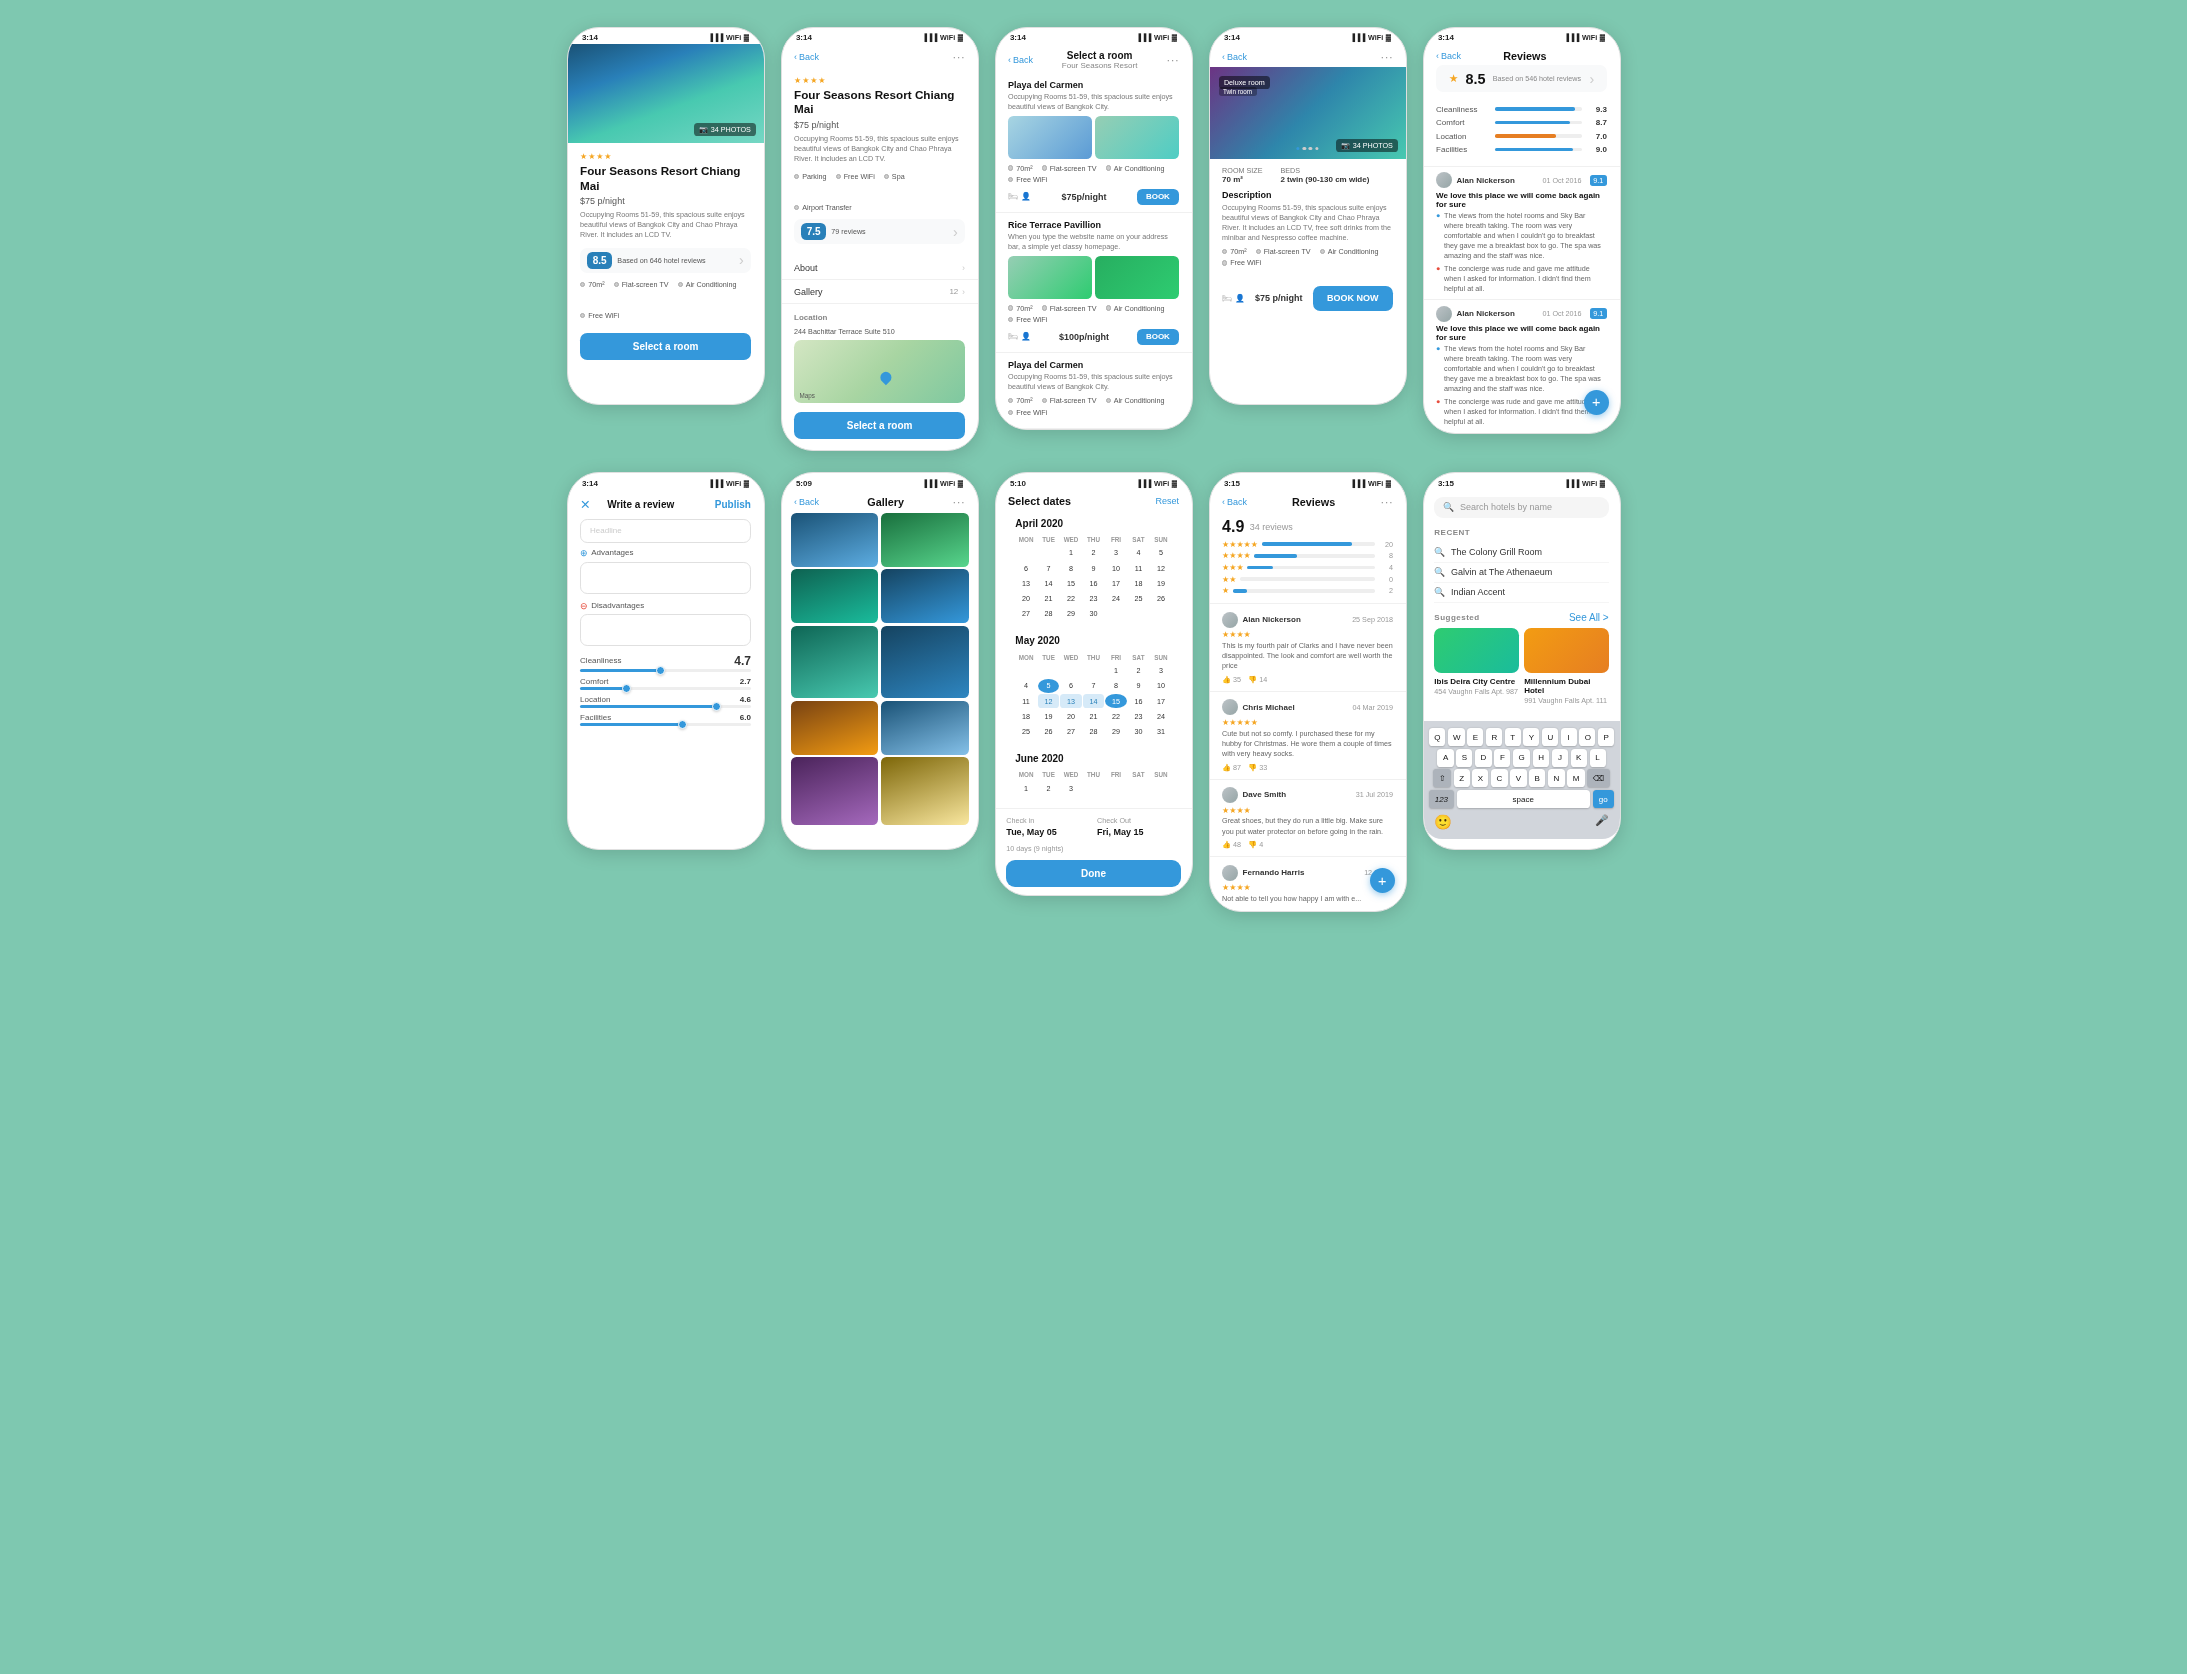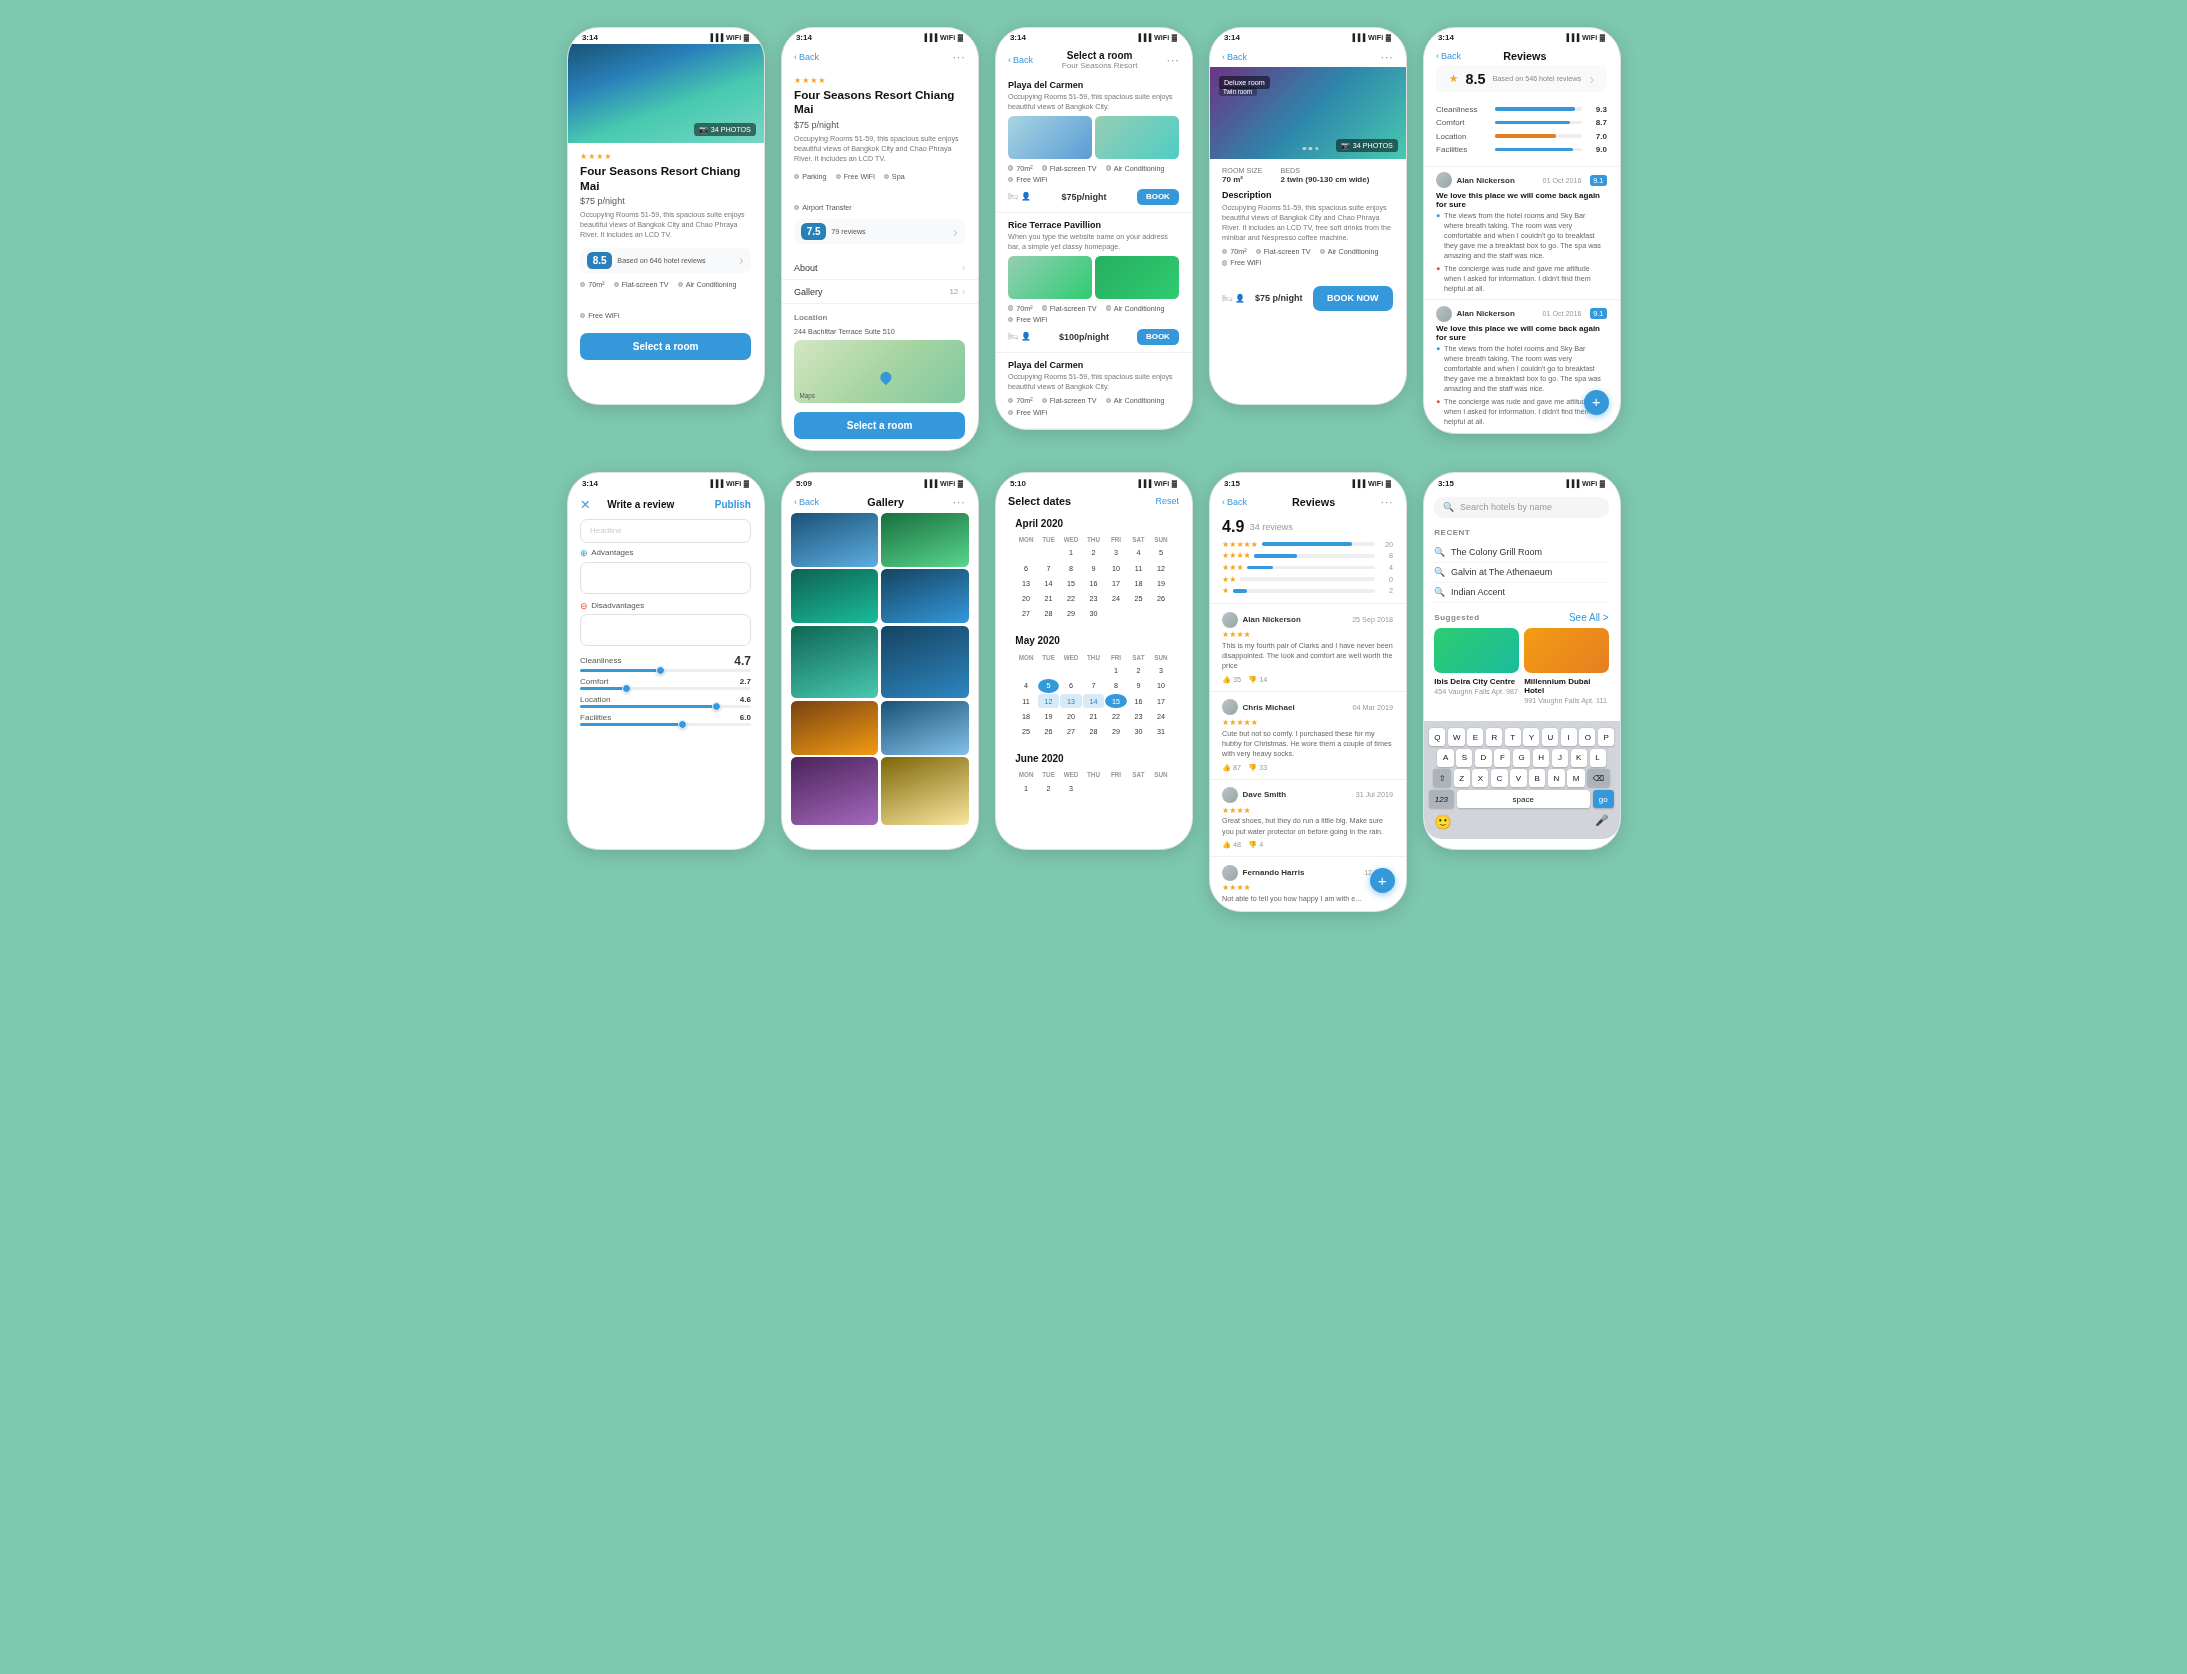--- a/index.html
+++ b/index.html
@@ -940,20 +940,34 @@
           <div class="cal-day-header">THU</div>
           <div class="cal-day-header">FRI</div>
           <div class="cal-day-header">SAT</div>
           <div class="cal-day-header">SUN</div>
           <div class="cal-day">1</div>
           <div class="cal-day">2</div>
           <div class="cal-day">3</div>
         </div>
       </div>
     </div>
+    <div class="cal-footer">
+      <div class="cal-range-row">
+        <div class="cal-range-item">
+          <div class="cal-range-label">Check in</div>
+          <div class="cal-range-val">Tue, May 05</div>
+        </div>
+        <div class="cal-range-item">
+          <div class="cal-range-label">Check Out</div>
+          <div class="cal-range-val">Fri, May 15</div>
+        </div>
+      </div>
+      <div class="cal-nights">10 days (9 nights)</div>
+      <button class="done-btn">Done</button>
+    </div>
   </div>
 
   <div class="phone" style="position:relative;">
     <div class="status-bar">
       <span>3:15</span>
       <div class="status-icons">
         <span>▐▐▐</span>
         <span>WiFi</span>
         <span>▓</span>
       </div>

